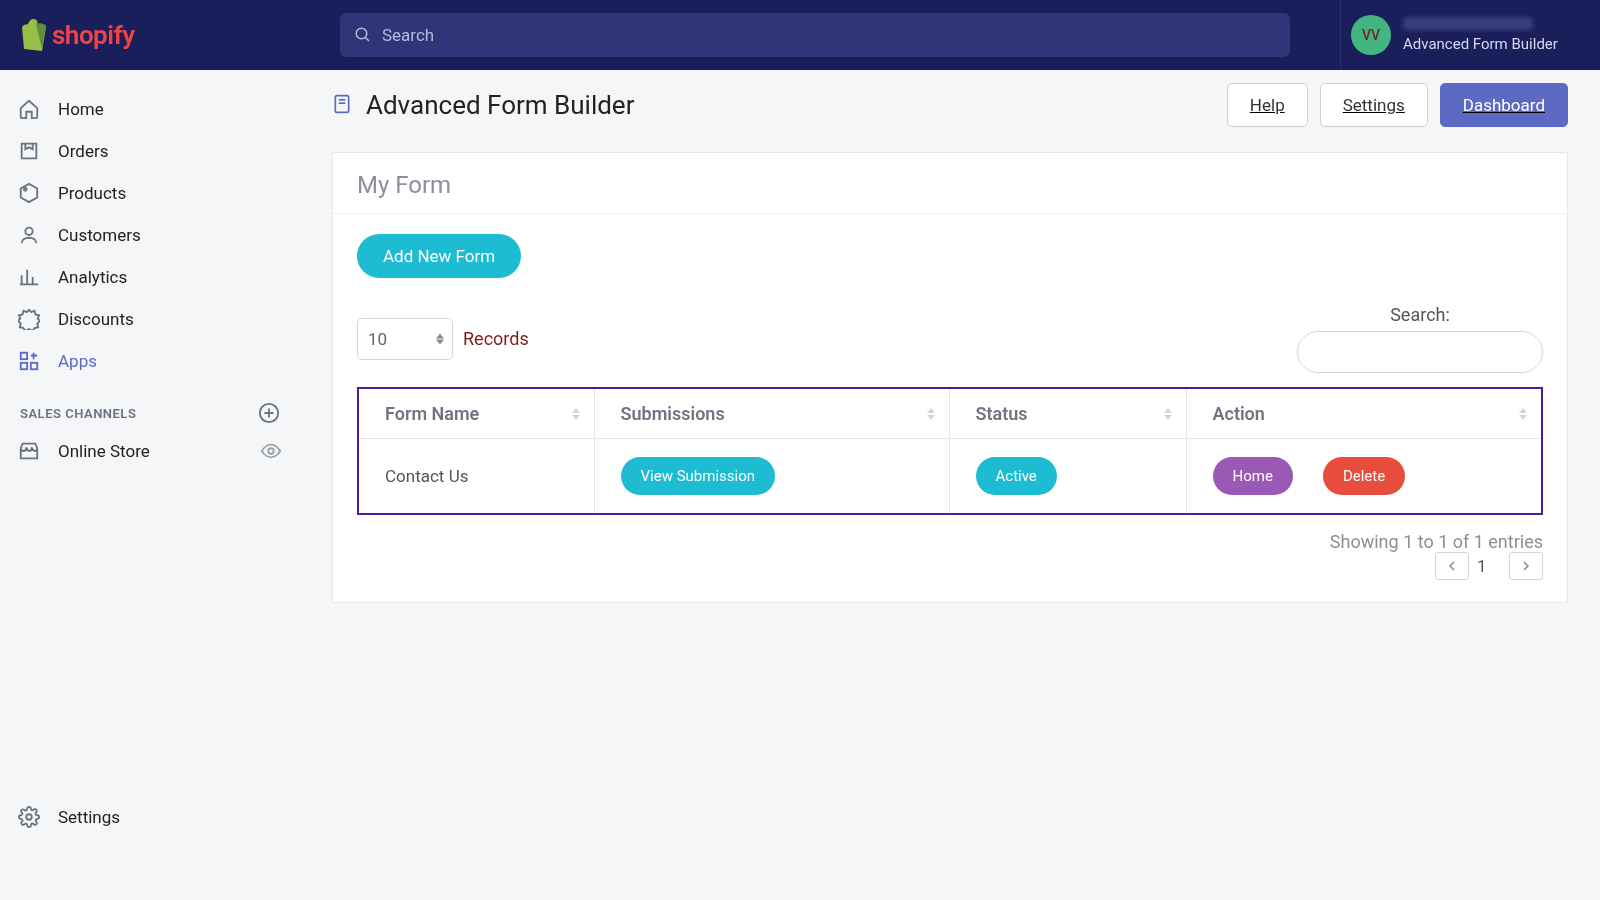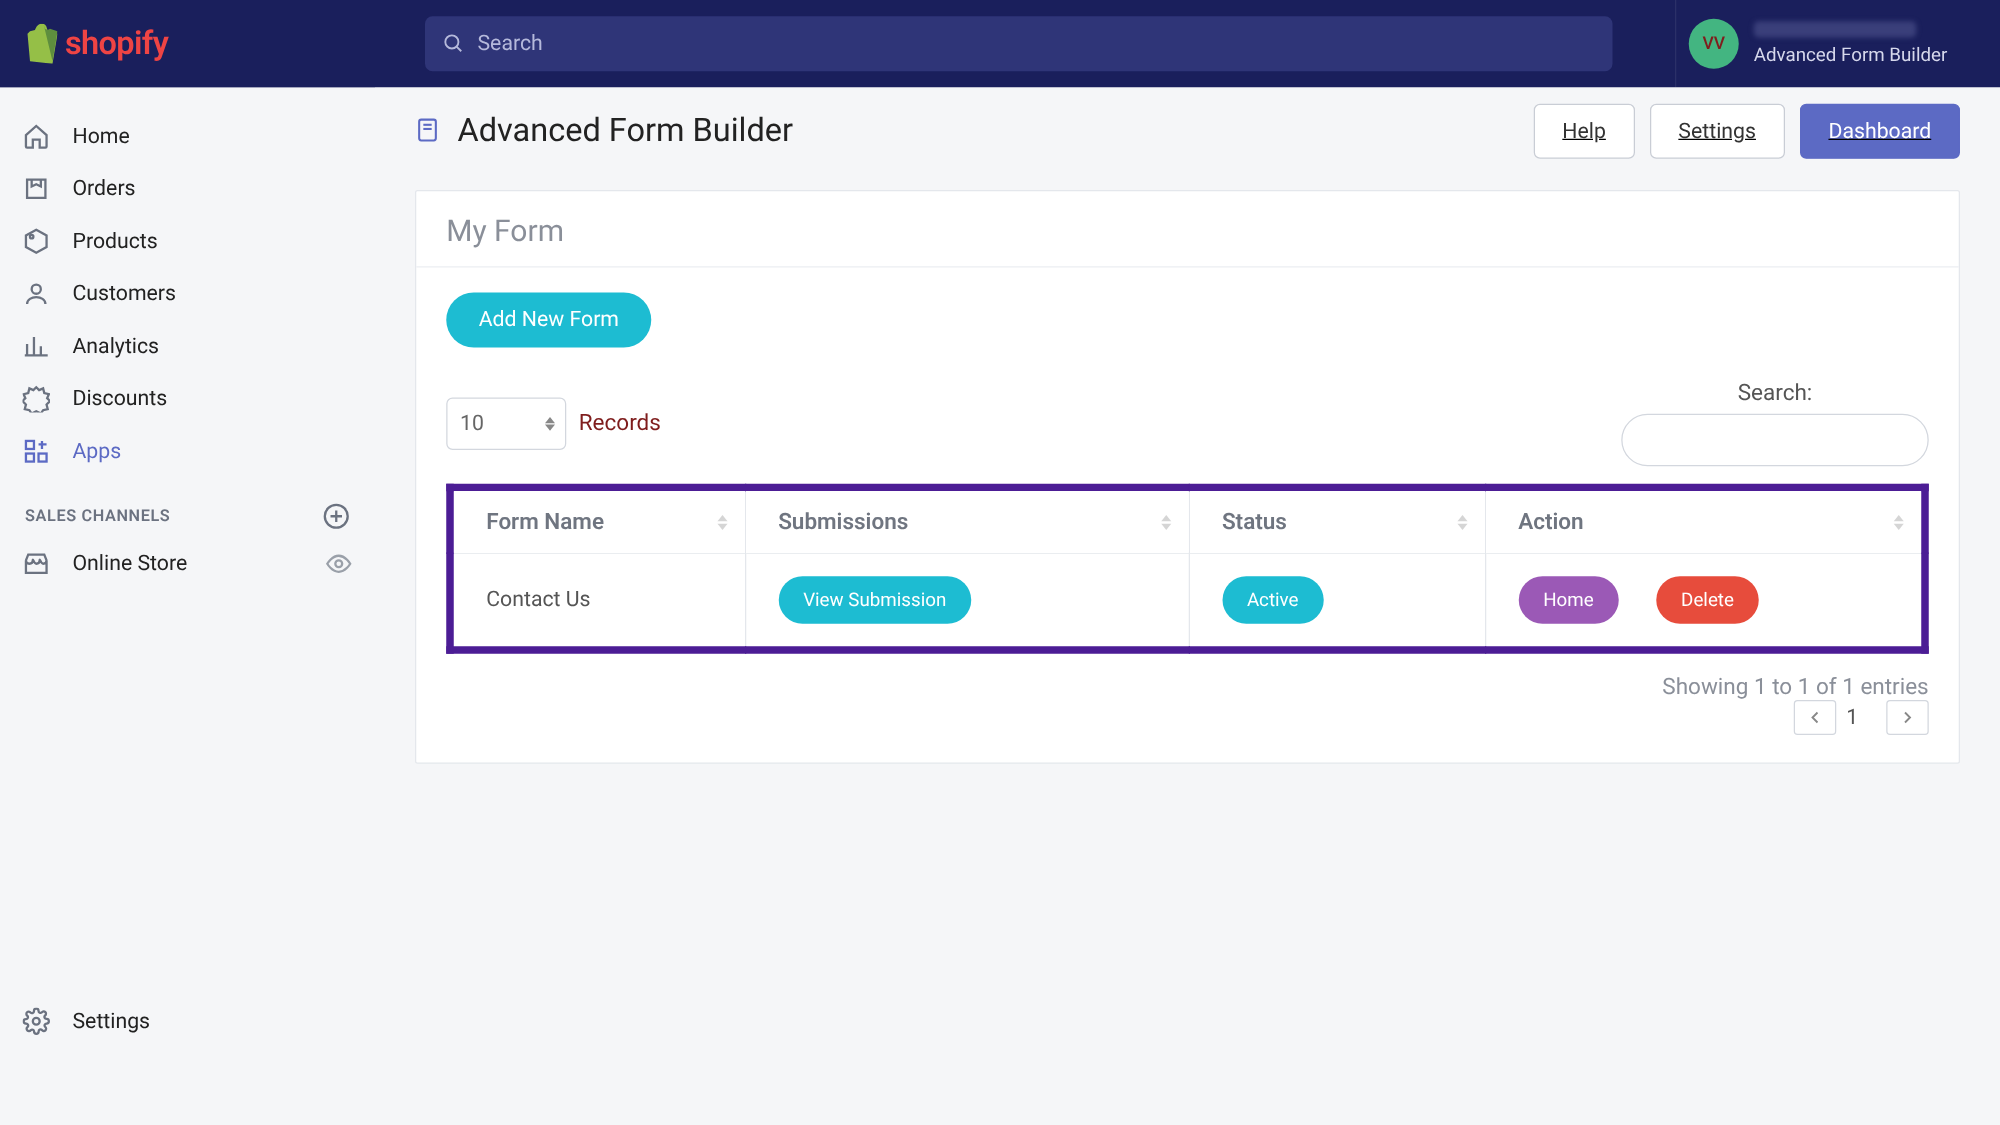--- a/index.html
+++ b/index.html
@@ -58,21 +58,21 @@
 .records-select::after { content:""; position:absolute; right:10px; top:50%; width:0;height:0; border-left:4px solid transparent; border-right:4px solid transparent; }
 .records-arrows { position:absolute; right:8px; top:50%; transform:translateY(-50%); display:flex; flex-direction:column; gap:1px;}
 .records-arrows span { width:0;height:0; border-left:4px solid transparent; border-right:4px solid transparent;}
 .records-arrows .up { border-bottom:5px solid #888;}
 .records-arrows .down { border-top:5px solid #888;}
 .records-label { margin-left:10px; font-size:18px; color:#7f1d1d;}
 .search-right { margin-left:auto; display:flex; align-items:center; gap:6px;flex-direction:column;}
 .search-label { font-size:18px; color:#555;}
 .search-input { width:246px; height:42px; border:1px solid #d3d7de; border-radius:24px; padding:0 16px; font-size:16px;}
 
-table { width:100%; border-collapse:collapse; border:6px solid #4c1d95;}
+table { width:100%; border-collapse:collapse; border:2px solid #4c1d95;}
 th { text-align:left; padding:14px 26px; font-size:18px; color:#6f7580; font-weight:600; border:1px solid #e4e7ec; position:relative; background:#fff;}
 .sort-arrows { position:absolute; right:14px; top:50%; transform:translateY(-50%); display:flex; flex-direction:column; gap:2px; opacity:0.35;}
 .sort-arrows span { width:0;height:0; border-left:4px solid transparent; border-right:4px solid transparent;}
 .sort-arrows .up { border-bottom:5px solid #888;}
 .sort-arrows .down { border-top:5px solid #888;}
 td { padding:18px 26px; border:1px solid #e4e7ec; font-size:17px; color:#555;}
 .pill { border:none; border-radius:30px; color:#fff; padding:10px 20px; font-size:15px; cursor:pointer;}
 .pill.cyan { background:#1dbcd2;}
 .pill.green { background:#30c39e;}
 .pill.purple { background:#9b59b6;}

